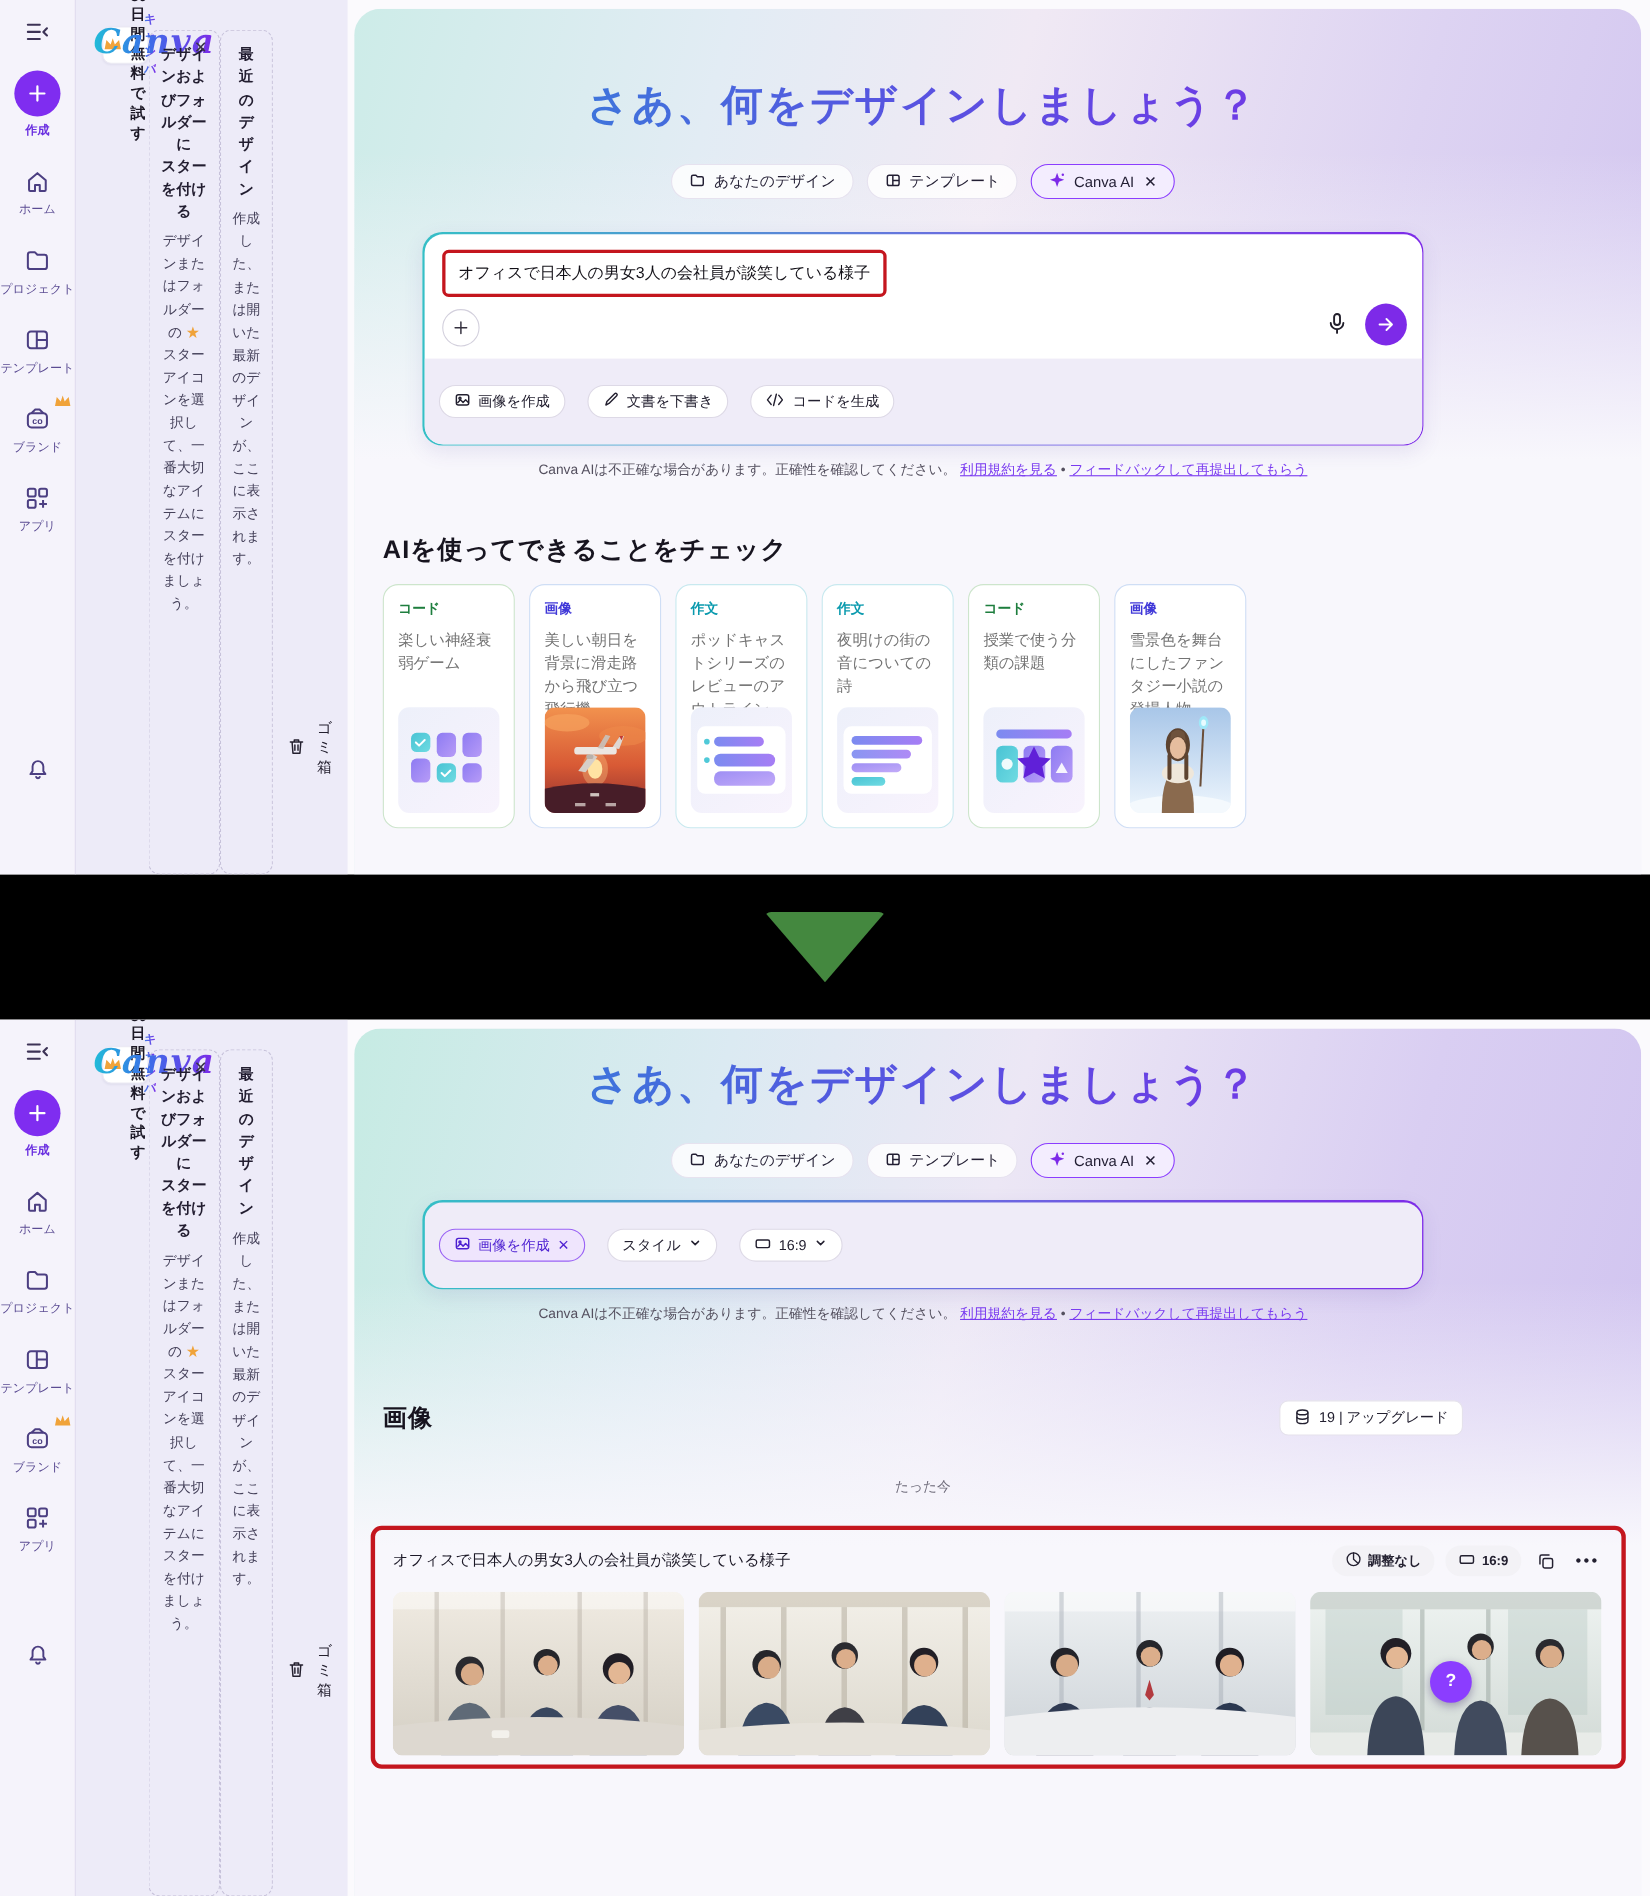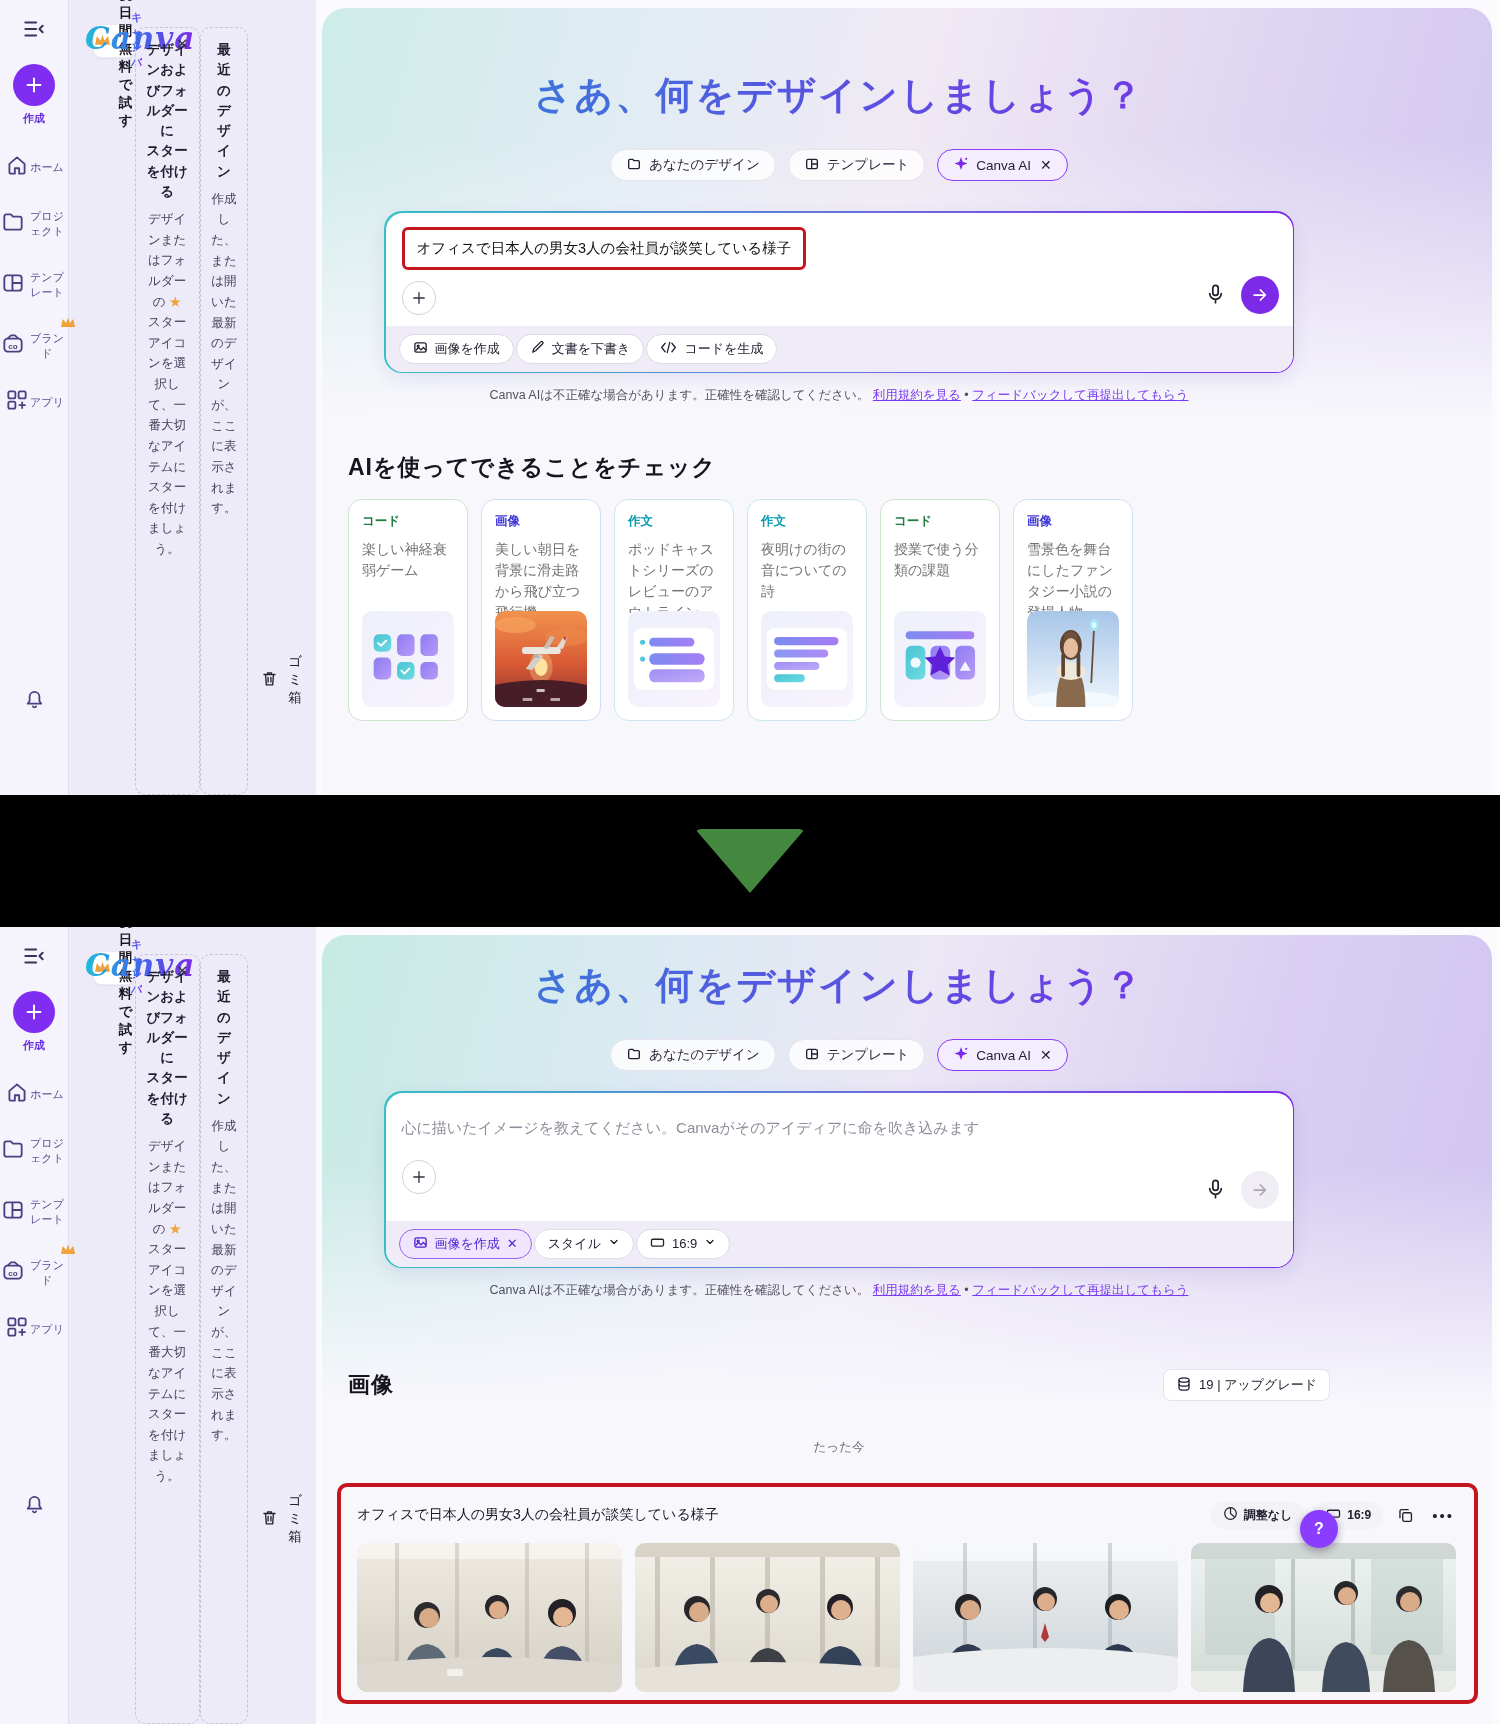--- a/index.html
+++ b/index.html
@@ -13,21 +13,21 @@
   .arrow-down { width:0; height:0; border-left:55px solid transparent; border-right:55px solid transparent; border-top:64px solid #44883f; border-radius:6px; }
 
   
   .rail { width:68px; background:#f5f3fb; display:flex; flex-direction:column; align-items:center; padding-top:12px; flex-shrink:0; }
   .rail svg { display:block; }
   .rail-menu { margin-top:4px; color:#3d3356; cursor:pointer; }
   .create-wrap { margin-top:22px; display:flex; flex-direction:column; align-items:center; cursor:pointer; }
   .create-circle { width:42px; height:42px; border-radius:50%; background:#7f2df0; color:#fff; display:flex; align-items:center; justify-content:center; }
   .rail-label { font-size:11px; color:#5b4c93; margin-top:5px; text-align:center; }
   .create-wrap .rail-label { color:#6a2fe0; font-weight:bold; }
-  .rail-item { margin-top:26px; display:flex; align-items:center; color:#4c3f82; cursor:pointer; position:relative; }
+  .rail-item { margin-top:26px; display:flex; flex-direction:column; align-items:center; color:#4c3f82; cursor:pointer; position:relative; }
   .crown-badge { position:absolute; top:-10px; right:-8px; }
   .rail-bell { margin-top:auto; color:#4c3f82; cursor:pointer; }
   .screen-a .rail-bell { margin-bottom:84px; }
   .screen-b .rail-bell { margin-bottom:208px; }
 
   
   .sidebar { width:248px; background:#edebf8; border-left:1px solid #e0ddef; padding:10px 14px 0 14px; display:flex; flex-direction:row; flex-shrink:0; }
   .logo-wrap { position:relative; width:110px; margin-left:2px; height:48px; cursor:pointer; }
   .logo-kana { position:absolute; top:0; left:46px; font-size:11px; font-weight:bold;
     background:linear-gradient(90deg,#3f7fe8,#7d2ae8); -webkit-background-clip:text; background-clip:text; color:transparent; }
@@ -72,21 +72,21 @@
   .red-annot { display:inline-block; border:3.5px solid #c4161e; border-radius:6px; padding:9px 12px; }
   .prompt-text { font-size:14.5px; color:#121017; }
   .placeholder-text { font-size:15px; color:#908c9b; padding-top:12px; }
   .plus-btn { width:34px; height:34px; border-radius:50%; border:1px solid #d3d0dd; background:#fff; color:#35313f; display:flex; align-items:center; justify-content:center; margin-top:11px; cursor:pointer; }
   .panel-b .plus-btn { margin-top:22px; }
   .prompt-actions { position:absolute; right:14px; bottom:12px; display:flex; align-items:center; gap:14px; }
   .mic-btn { color:#221f2b; cursor:pointer; display:flex; }
   .send-btn { width:38px; height:38px; border-radius:50%; display:flex; align-items:center; justify-content:center; cursor:pointer; }
   .send-active { background:#7d2ae8; color:#fff; }
   .send-idle { background:#f0edf5; color:#aaa6b6; }
-  .prompt-strip { background:#efecf8; padding:8px 13px; display:flex; gap:2px; }
+  .prompt-strip { background:#efecf8; padding:24px 13px; display:flex; gap:20px; }
   .chip { height:30px; border-radius:999px; background:#fff; border:1px solid #ddd9e6; display:flex; align-items:center; gap:7px; padding:0 13px; font-size:13px; color:#232030; cursor:pointer; white-space:nowrap; }
   .chip svg { flex-shrink:0; }
   .chip-selected { background:#efe5fd; border:1.5px solid #9a63f5; color:#4c1fd1; }
   .chip-selected .x { font-size:13px; }
 
   .disclaimer { text-align:center; margin-top:14px; font-size:12.5px; color:#54505f; }
   .disclaimer a { color:#7a3bf0; text-decoration:underline; cursor:pointer; }
 
   .section-title { font-size:23px; font-weight:bold; color:#17141f; margin:48px 0 0 26px; letter-spacing:1px; }
   .cards { display:flex; gap:13px; margin:16px 0 0 26px; }
@@ -601,41 +601,20 @@
                   <path d="M8 1l1.7 4.8L14.5 7.5 9.7 9.2 8 14 6.3 9.2 1.5 7.5 6.3 5.8z" fill="#7d2ae8"></path>
                   <circle cx="13.2" cy="2.8" r="1.1" fill="#7d2ae8"></circle>
                 </svg></span>
             <span>Canva AI</span>
             <span class="x">✕</span>
           </div>
         </div>
 
         <div class="prompt-outer">
           <div class="prompt-box">
-            <div class="prompt-top">
-              <div class="placeholder-text">心に描いたイメージを教えてください。Canvaがそのアイディアに命を吹き込みます</div>
-              <div class="plus-btn">
-                <svg width="18" height="18" viewBox="0 0 24 24" fill="none" stroke="currentColor" stroke-width="1.8" stroke-linecap="round">
-                    <path d="M12 5v14M5 12h14"></path>
-                  </svg>
-              </div>
-              <div class="prompt-actions">
-                <span class="mic-btn">
-                  <svg width="23" height="23" viewBox="0 0 24 24" fill="none" stroke="currentColor" stroke-width="1.8" stroke-linecap="round">
-                      <rect x="9.2" y="2.5" width="5.6" height="10.5" rx="2.8"></rect>
-                      <path d="M6 11a6 6 0 0 0 12 0M12 17.3v3.2"></path>
-                    </svg>
-                </span>
-                <span class="send-btn send-idle">
-                  <svg width="20" height="20" viewBox="0 0 24 24" fill="none" stroke="currentColor" stroke-width="2.1" stroke-linecap="round" stroke-linejoin="round">
-                      <path d="M5 12h13M12.5 6l6 6-6 6"></path>
-                    </svg>
-                </span>
-              </div>
-            </div>
             <div class="prompt-strip">
               <div class="chip chip-selected">
                 <span><svg width="15" height="15" viewBox="0 0 16 16" fill="none" stroke="currentColor" stroke-width="1.4" stroke-linejoin="round">
                       <rect x="2" y="3" width="12" height="10" rx="2"></rect>
                       <circle cx="5.5" cy="6.5" r="1"></circle>
                       <path d="M3 11l3-3 2.5 2.5L11 8l3 3"></path>
                     </svg></span>
                 <span>画像を作成</span>
                 <span class="x">✕</span>
               </div>

